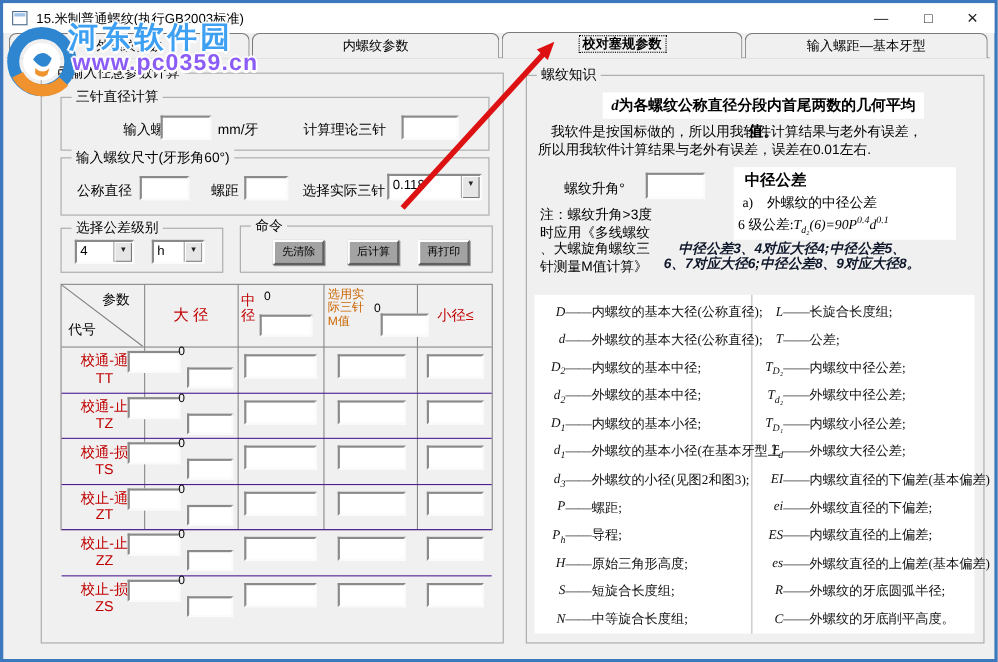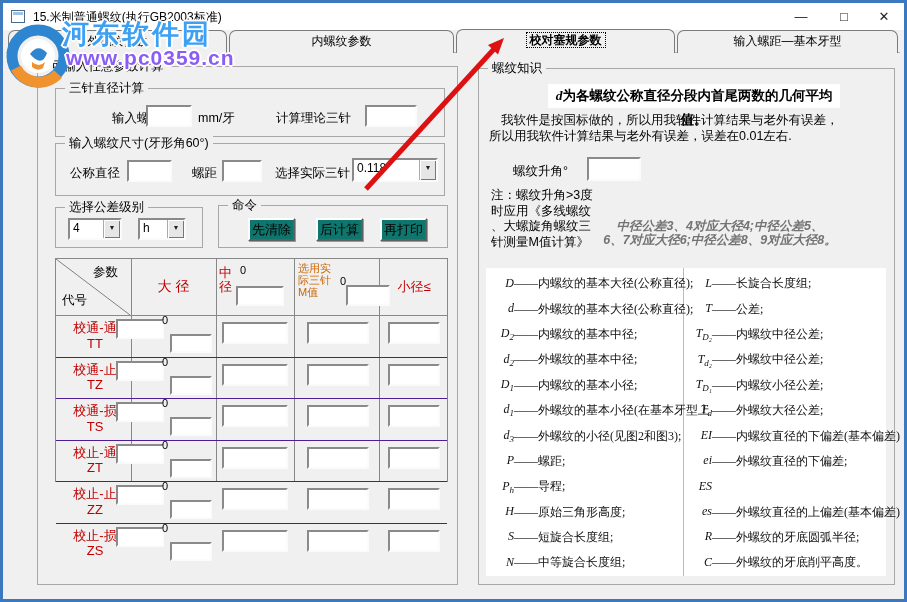--- a/index.html
+++ b/index.html
@@ -27,23 +27,23 @@
 
   
   .grp { position:absolute; border:1px solid #a8a8a8; }
   .grp > .legend { position:absolute; top:-9px; left:9px; background:#f0f0f0;
                    padding:0 4px; font-size:12.5px; color:#000; white-space:nowrap; }
 
   
   .tin { position:absolute; background:#fff; border:2px solid;
          border-color:#8a8a8a #fbfbfb #fbfbfb #8a8a8a; font-size:12px; padding:0 3px;
          font-family:"Liberation Sans","DejaVu Sans",sans-serif; }
-  .btn { position:absolute; background:#0f766e; border:2px solid;
+  .btn { position:absolute; background:#a3a3a3; border:2px solid;
          border-color:#ffffff #5f5f5f #5f5f5f #ffffff; box-shadow:1px 1px 0 #9a9a9a;
-         font-size:13px; text-align:center; line-height:18px; cursor:default; }
+         font-size:10px; text-align:center; line-height:18px; cursor:default; }
   .combo { position:absolute; background:#fff; border:2px solid;
            border-color:#8a8a8a #fbfbfb #fbfbfb #8a8a8a; }
   .combo .cval { position:absolute; left:3px; top:1px; font-size:12px; }
   .combo .cbtn { position:absolute; right:0; top:0; bottom:0; width:17px; background:#e6e6e6;
                  border-left:1px solid #aaa; box-shadow:inset 1px 1px 0 #fff, inset -1px -1px 0 #777;
                  font-size:7px; text-align:center; color:#222; }
   .combo .cbtn::after { content:"▼"; position:relative; top:4px; }
   .lbl { position:absolute; font-size:12.5px; color:#000; white-space:nowrap; }
 
   
@@ -86,21 +86,21 @@
   .para .p1 { display:block; margin-left:12px; }
   .helix-note { position:absolute; left:491px; top:188px; width:130px; font-size:12.5px;
                 line-height:15.5px; }
   .helix-note span { display:block; }
   .tolbox { position:absolute; left:667px; top:152px; width:202px; height:66px; background:#fff;
             font-family:"Liberation Serif","DejaVu Serif",serif; }
   .tolbox .tb-title { position:absolute; left:10px; top:3px; font-size:14px; font-weight:bold; }
   .tolbox .tb-a { position:absolute; left:8px; top:24px; font-size:12.5px; }
   .tolbox .tb-f { position:absolute; left:4px; top:43px; font-size:12.5px; font-style:italic; }
   .rednote { position:absolute; left:545px; top:220px; width:350px; text-align:center;
-             color:#737373; font-size:12.5px; font-weight:bold; font-style:italic; line-height:13.5px; }
+             color:#0f172a; font-size:12.5px; font-weight:bold; font-style:italic; line-height:13.5px; }
   .defsbox { position:absolute; left:486px; top:268px; width:400px; height:308px; background:#fff; }
   .defs-div { position:absolute; left:197px; top:0; bottom:0; width:1px; background:#bbb; }
   .defcol { position:absolute; top:3px; }
   .defcol-l { left:2px;  width:194px; }
   .defcol-r { left:200px; width:198px; }
   .def-row { height:25.4px; display:flex; align-items:center; white-space:nowrap;
              font-family:"Liberation Serif","DejaVu Serif",serif; font-size:12px; color:#111; }
   .def-sym { width:26px; text-align:right; font-style:italic; flex:none; }
   .def-sym sub { font-size:9px; }
   .def-text { letter-spacing:0; }
@@ -305,20 +305,27 @@
   <span class="lbl" style="left:513px;top:163px;">螺纹升角°</span>
   <input class="tin" style="left: 587px; top: 157px; width: 54px; height: 24px;" value="">
 
   <div class="helix-note">
     <span>注：螺纹升角&gt;3度</span>
     <span>时应用《多线螺纹</span>
     <span>、大螺旋角螺纹三</span>
     <span>针测量M值计算》</span>
   </div>
 
+  <div class="tolbox">
+    <span class="tb-title">中径公差</span>
+    <span class="tb-a">a)　外螺纹的中径公差</span>
+    <span class="tb-f">
+      <span style="font-style:normal;">6 级公差:</span><span>T</span><sub style="font-size:9px;">d₂</sub><span>(6)=90P</span><sup style="font-size:9px;">0.4</sup><span>d</span><sup style="font-size:9px;">0.1</sup>
+    </span>
+  </div>
 
   <div class="rednote">
     <span style="display:block;">中径公差3、4对应大径4;中径公差5、</span>
     <span style="display:block;">6、7对应大径6;中径公差8、9对应大径8。</span>
   </div>
 
   <div class="defsbox">
     <div class="defs-div"></div>
     <div class="defcol defcol-l">
 
@@ -419,20 +426,21 @@
           <span class="def-text">——内螺纹直径的下偏差(基本偏差)</span>
         </div>
 
         <div class="def-row">
           <span class="def-sym"><i>ei</i><sub></sub></span>
           <span class="def-text">——外螺纹直径的下偏差;</span>
         </div>
 
         <div class="def-row">
           <span class="def-sym"><i>ES</i><sub></sub></span>
+          <span class="def-text">——内螺纹直径的上偏差;</span>
         </div>
 
         <div class="def-row">
           <span class="def-sym"><i>es</i><sub></sub></span>
           <span class="def-text">——外螺纹直径的上偏差(基本偏差)</span>
         </div>
 
         <div class="def-row">
           <span class="def-sym"><i>R</i><sub></sub></span>
           <span class="def-text">——外螺纹的牙底圆弧半径;</span>

